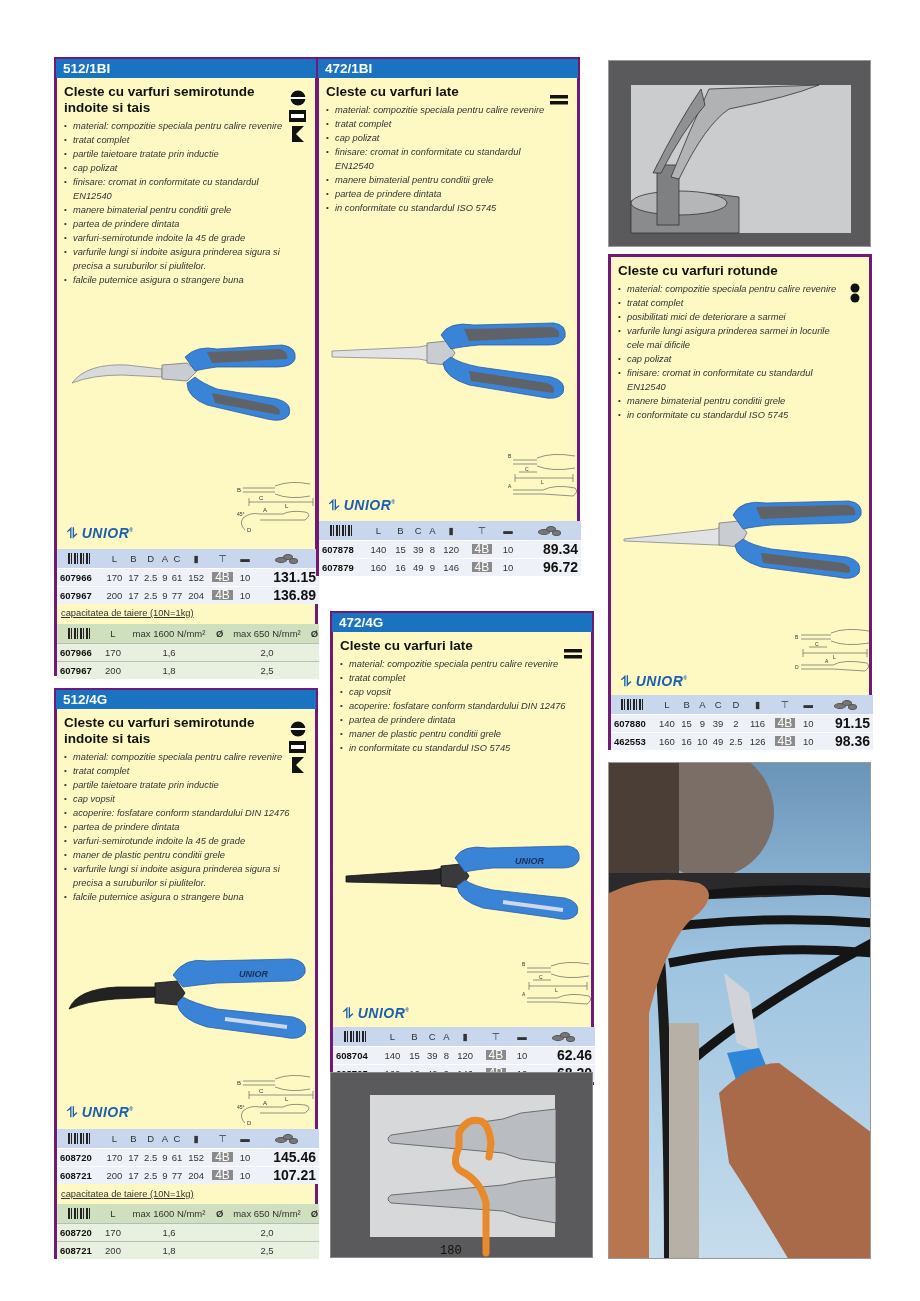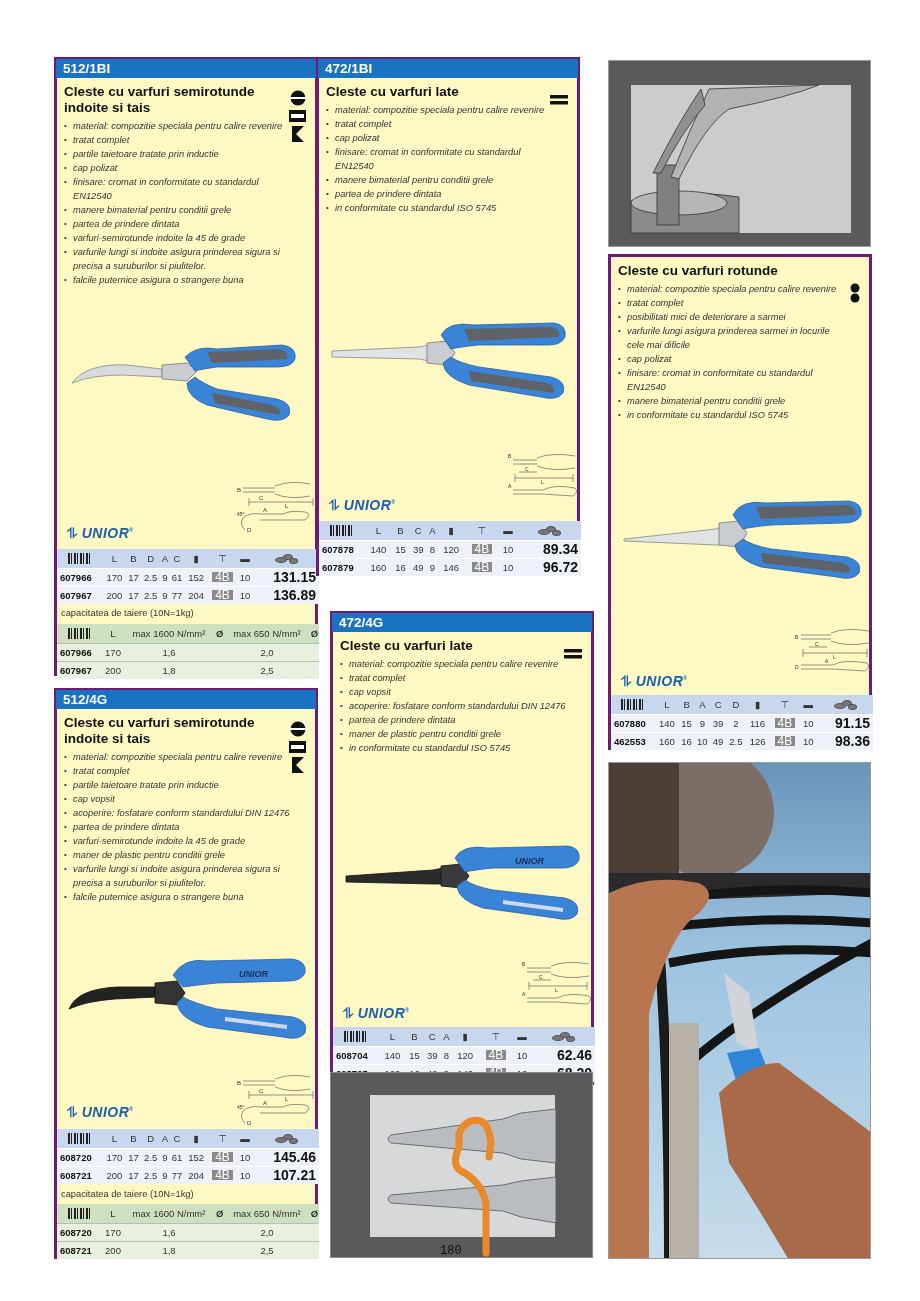--- a/index.html
+++ b/index.html
@@ -15,21 +15,21 @@
   .unior { position: absolute; font-weight: bold; font-style: italic; color: #1a5fb0; font-size: 14px; letter-spacing: 0.5px; }
   .unior .s { display: inline-block; font-style: normal; margin-right: 4px; }
   .unior sup { font-size: 5px; }
   .dim { position: absolute; }
   table.spec { position: absolute; border-collapse: collapse; font-size: 9.5px; color: #333; }
   table.spec th { background: #c8d7ee; font-weight: normal; height: 19px; text-align: center; color: #333; }
   table.spec td { background: #eef2f8; height: 18px; text-align: center; border-top: 1px solid #fff; }
   table.spec td.code { font-weight: bold; color: #111; text-align: left; padding-left: 3px; }
   table.spec td.price { font-weight: bold; color: #111; text-align: right; padding-right: 3px; font-size: 14px; }
   .badge { display: inline-block; background: #8a8a8a; color: #fff; font-size: 12px; padding: 0 3px; line-height: 10px; text-align: right; }
-  .cap-label { position: absolute; font-size: 9.3px; color: #333; }
+  .cap-label { position: absolute; font-size: 9.3px; color: #333; text-decoration: underline; }
   table.cap { position: absolute; border-collapse: collapse; font-size: 9.5px; color: #333; }
   table.cap th { background: #cfe0bf; font-weight: normal; height: 19px; text-align: center; }
   table.cap td { background: #e8f0df; height: 18px; border-top: 1px solid #bbb; text-align: center; }
   table.cap td.code { font-weight: bold; color: #111; text-align: left; padding-left: 3px; }
   .barcode { display: inline-block; width: 24px; height: 11px; background: repeating-linear-gradient(90deg, #222 0 2px, transparent 2px 3px, #222 3px 4px, transparent 4px 6px); vertical-align: middle; }
   .coins { display: inline-block; width: 26px; height: 10px; position: relative; vertical-align: middle; }
   .coins i { position: absolute; border-radius: 50%; background: #777; border: 1px solid #555; height: 6px; }
   .page-num { position: absolute; left: 440px; top: 1244px; font-size: 12px; color: #111; font-family: Liberation Mono, monospace; }
 </style>
 </head>

